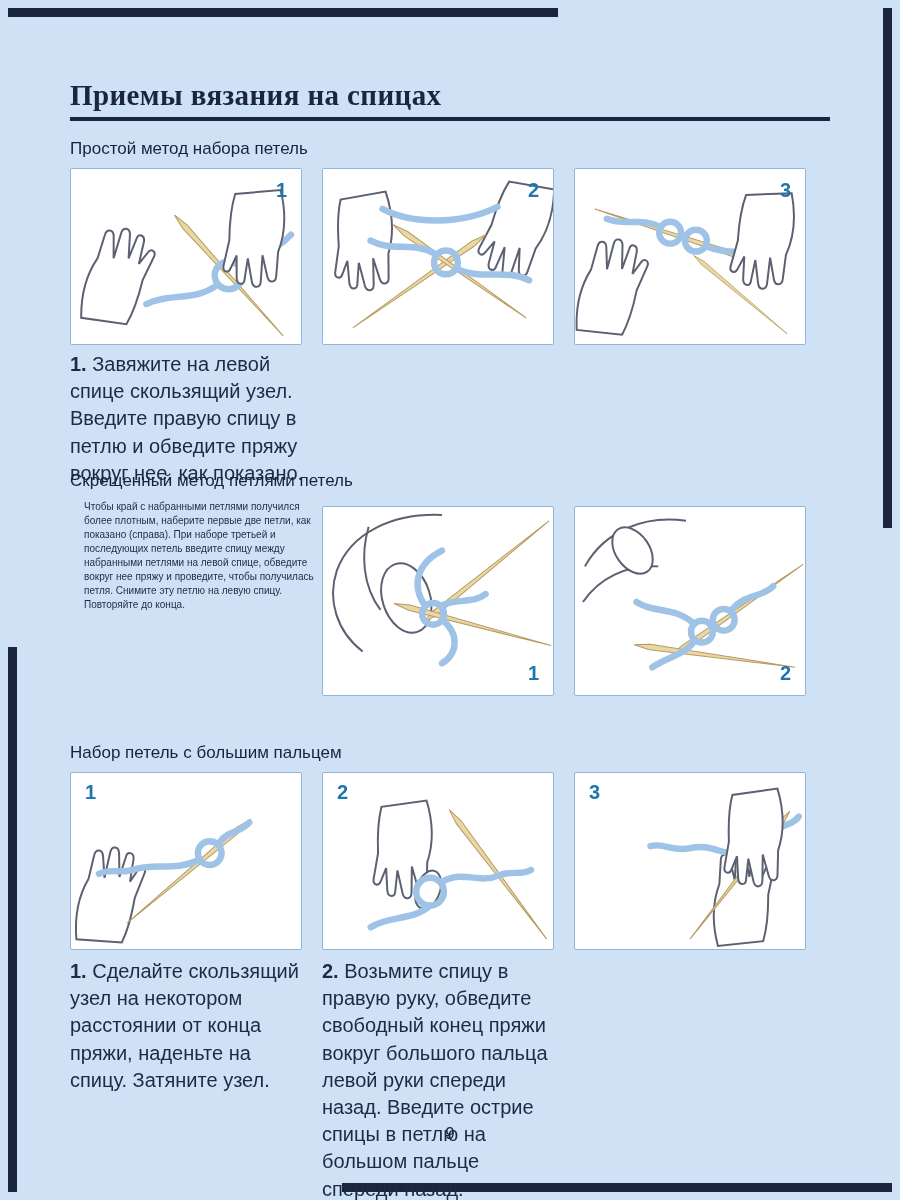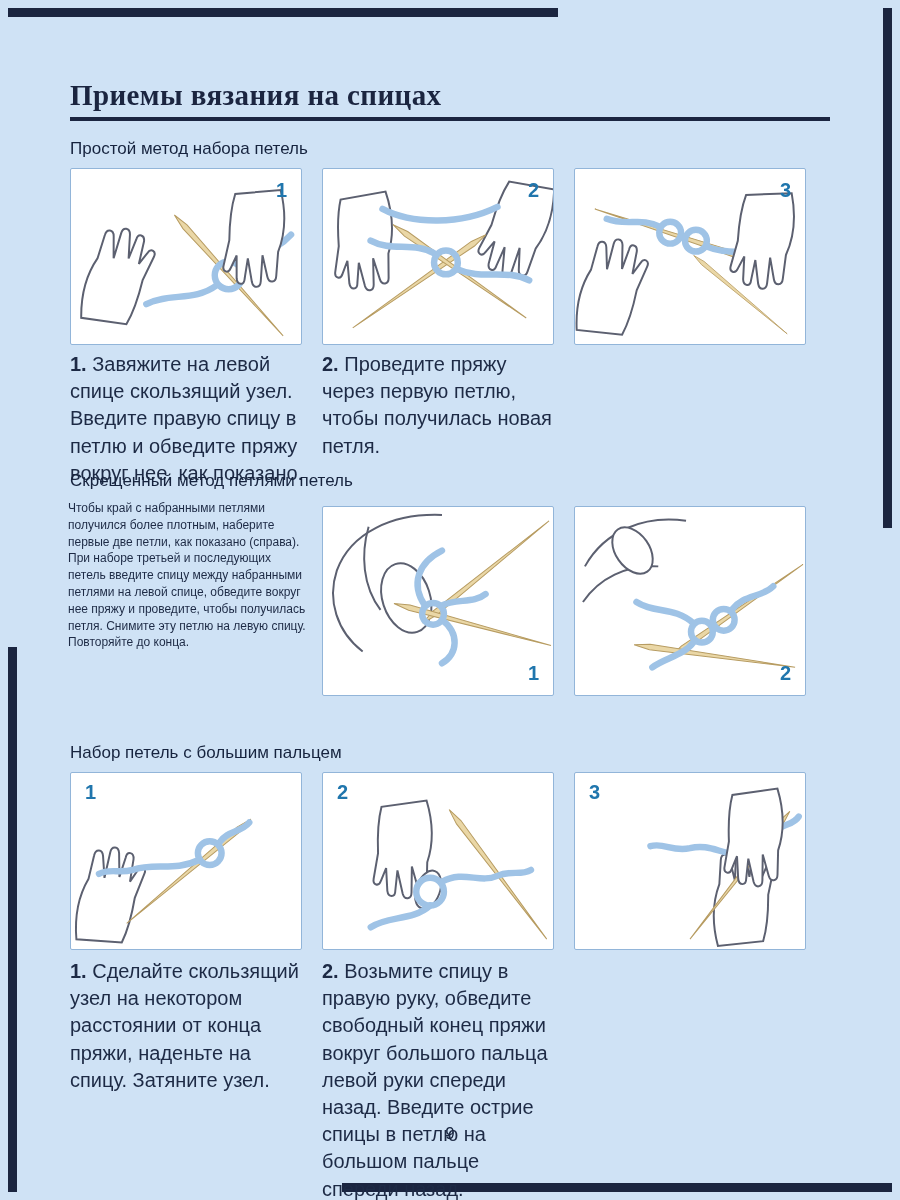--- a/index.html
+++ b/index.html
@@ -35,21 +35,21 @@
   .num{position:absolute;font-size:20px;font-weight:bold;color:#2076ad}
   .num-tr{top:10px;right:14px}
   .num-br{bottom:10px;right:14px}
   .num-tl{top:8px;left:14px}
 
   .caption{position:absolute;width:234px;font-size:20px;line-height:1.36;color:#1d2a45}
   .cap-s1{top:351px}
   .cap-s3{top:958px}
   .caption b{font-weight:bold}
 
-  .body-text{position:absolute;left:68px;top:500px;width:240px;font-size:12px;line-height:1.4;color:#1d2a45}
+  .body-text{position:absolute;left:84px;top:500px;width:240px;font-size:10px;line-height:1.4;color:#1d2a45}
 
   .pageno{position:absolute;left:0;top:1124px;width:900px;text-align:center;font-size:17px;color:#16233e}
 </style>
 </head>
 <body>
 
 <svg width="0" height="0" style="position:absolute" aria-hidden="true">
   <defs>
     <path id="hand-open" d="M6,98 C2,72 6,52 14,36 L18,12 C19,5 26,5 27,12 L30,34 L34,8 C35,1 42,1 43,8 L45,32 L50,12 C51,5 58,6 58,13 L56,36 L63,24 C66,18 72,21 70,27 L62,52 C60,72 57,86 52,98 Z"></path>
     <path id="needle-shape" d="M0,0 L148,-2.8 L164,0 L148,2.8 Z"></path>
@@ -102,21 +102,20 @@
       <circle class="yarn" cx="96" cy="64" r="11"></circle>
       <circle class="yarn" cx="122" cy="72" r="11"></circle>
       <path class="yarn" d="M133,78 C156,88 180,78 206,92"></path>
       <path class="yarn" d="M86,58 C66,48 52,58 32,50"></path>
       <use href="#hand-open" class="hand" transform="translate(228,122) rotate(178)"></use>
     </svg>
     <span class="num num-tr">3</span>
   </div>
 
   <p class="caption cap-s1 colA"><b>1.</b> <span>Завяжите на левой спице скользящий узел. Введите правую спицу в петлю и обведите пряжу вокруг нее, как показано.</span></p>
-  <p class="caption cap-s1 colB"><b>2.</b> <span>Проведите пряжу через первую петлю, чтобы получилась новая петля.</span></p>
 
   <div class="h2 h2-s2">Скрещенный метод петлями петель</div>
 
   <p class="body-text">Чтобы край с набранными петлями получился более плотным, наберите первые две петли, как показано (справа). При наборе третьей и последующих петель введите спицу между набранными петлями на левой спице, обведите вокруг нее пряжу и проведите, чтобы получилась петля. Снимите эту петлю на левую спицу. Повторяйте до конца.</p>
 
   <div class="box b-s2 colB">
     <svg class="illus" viewBox="0 0 232 190" preserveAspectRatio="none">
       <path class="hand-line" d="M120,8 C70,6 28,26 14,64 C4,94 14,126 40,146"></path>
       <path class="hand-line" d="M46,20 C38,48 40,80 58,104"></path>
       <ellipse class="hand" cx="84" cy="92" rx="24" ry="36" transform="rotate(-18 84 92)"></ellipse>

